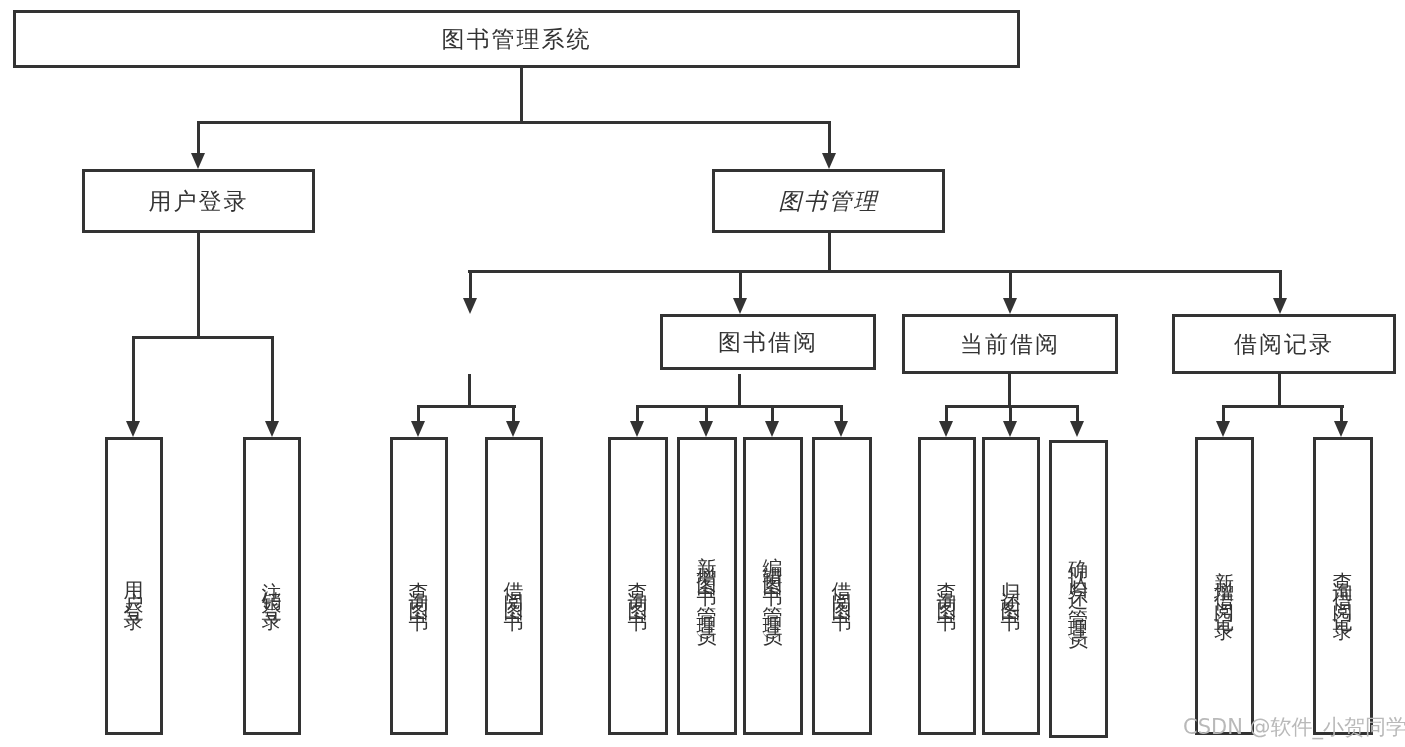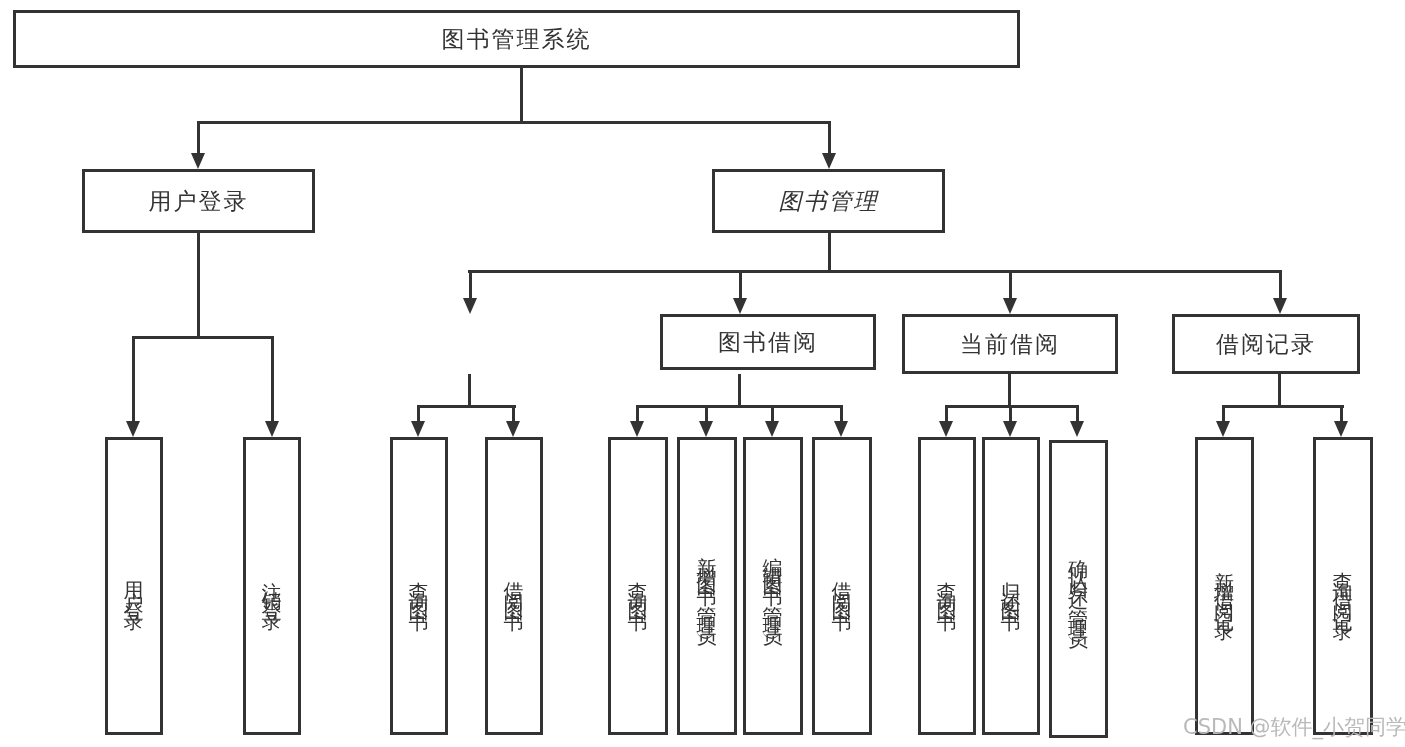--- a/index.html
+++ b/index.html
@@ -91,21 +91,21 @@
   <div class="arrow" style="left:1003px; top:298px;"></div>
   <div class="vline" style="left:1279px; top:270px; width:3px; height:28px;"></div>
   <div class="arrow" style="left:1273px; top:298px;"></div>
 
   <div class="box" style="left:632px; top:314px; width:216px; height:56px;margin-left:28px;">
     <span class="hlabel">图书借阅</span>
   </div>
   <div class="box" style="left:902px; top:314px; width:216px; height:60px;font-family:Liberation Serif, serif;">
     <span class="hlabel">当前借阅</span>
   </div>
-  <div class="box" style="left:1172px; top:314px; width:188px; height:60px;">
+  <div class="box" style="left:1172px; top:314px; width:224px; height:60px;">
     <span class="hlabel">借阅记录</span>
   </div>
 
   <div class="vline" style="left:468px; top:374px; width:3px; height:31px;"></div>
   <div class="hline" style="left:417px; top:405px; width:99px; height:3px;"></div>
   <div class="vline" style="left:417px; top:405px; width:3px; height:16px;"></div>
   <div class="arrow" style="left:411px; top:421px;"></div>
   <div class="vline" style="left:512px; top:405px; width:3px; height:16px;"></div>
   <div class="arrow" style="left:506px; top:421px;"></div>
 

